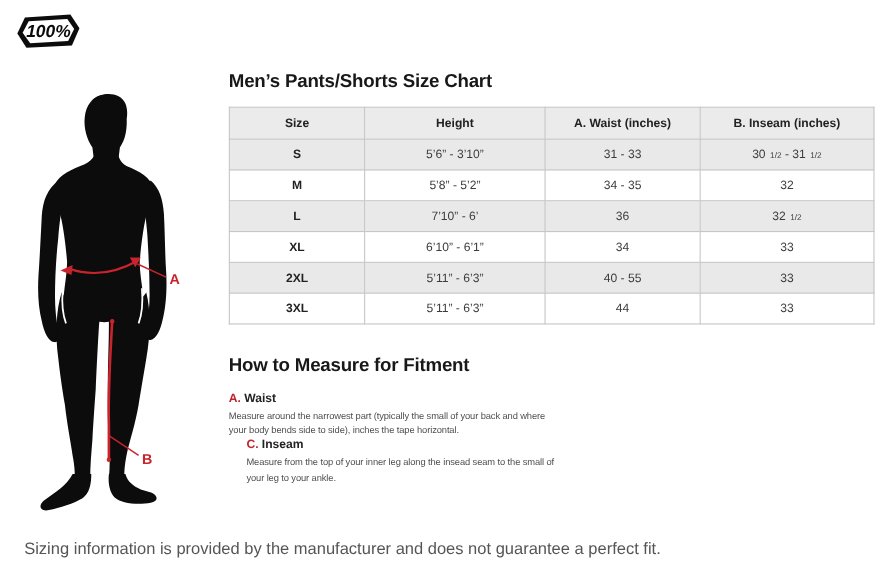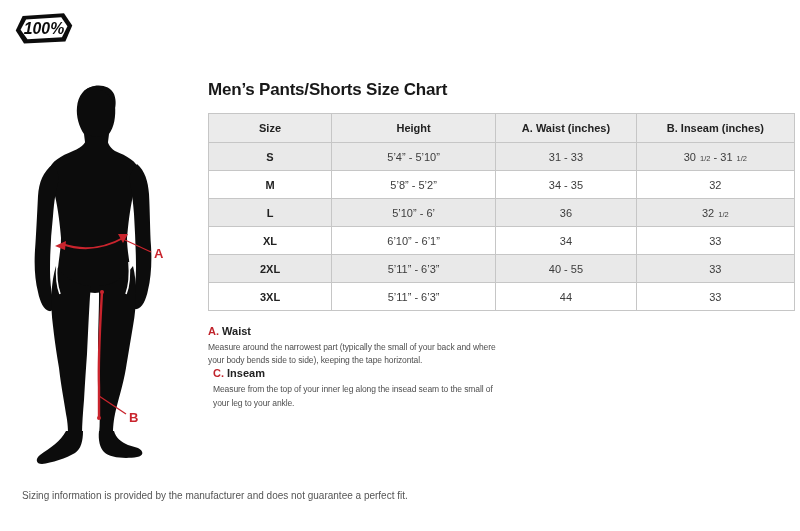--- a/index.html
+++ b/index.html
@@ -6,45 +6,45 @@
   body {
     width:800px; height:531px; position:relative; overflow:hidden;
     background:#ffffff; font-family:"Liberation Sans", sans-serif;
     -webkit-font-smoothing:antialiased;
   }
   
   .logo { position:absolute; left:13px; top:8px; width:62px; height:40px; }
   
   .figure { position:absolute; left:25px; top:82px; width:175px; height:390px; }
   
-  .content { position:absolute; left:208px; top:80px; width:587px; }
+  .content { position:absolute; left:208px; top:64px; width:587px; }
   .chart-title, .measure-title {
     margin:0; font-size:17px; font-weight:700; color:#181818; letter-spacing:-0.2px;
   }
   table.size-table { width:100%; border-collapse:collapse; margin-top:13px; }
   .size-table th, .size-table td {
     border:1px solid #c6c6c6; text-align:center; vertical-align:middle;
     height:27px; font-size:11px; padding:0 4px;
   }
   .size-table th { background:#ebebeb; font-weight:700; color:#222; height:28px; }
   .size-table td { color:#3c3c3c; background:#ffffff; }
   .size-table tr.alt td { background:#e9e9e9; }
   .size-table td.size-cell { font-weight:700; color:#222; }
   .frac { font-size:7.5px; margin-left:1px; }
   .measure-title { margin-top:27px; }
   .measure-cols { display:flex; margin-top:14px;flex-direction:column; }
   .measure-item { width:292px; }
-  .measure-item + .measure-item { margin-left:5px; }
+  .measure-item + .measure-item { margin-left:16px; }
   .measure-item h4 { margin:0 0 4px 0; font-size:11px; color:#222; }
   .measure-item .letter { color:#c0232b; }
   .measure-item p {
     margin:0; font-size:8.5px; line-height:1.55; color:#4f4f4f; letter-spacing:-0.1px;
   }
   
-  .footer { position:absolute; left:22px; top:488px; font-size:10px; line-height:1.55; color:#555; }
+  .footer { position:absolute; left:22px; top:488px; font-size:15px; line-height:1.55; color:#555; }
 </style>
 </head>
 <body>
 
 <svg class="logo" viewBox="0 0 90 55" aria-hidden="true">
   <polygon points="14,10 74,6 86,24 76,47 16,50 4,31" fill="#0c0c0c"></polygon>
   <polygon points="19,15 70,12 79,25 71,41 21,44 11,30" fill="#ffffff"></polygon>
   <text x="45" y="36" text-anchor="middle" font-family="Liberation Sans, sans-serif" font-size="23" font-weight="bold" font-style="italic" fill="#0c0c0c">100%</text>
 </svg>
 
@@ -102,33 +102,33 @@
       <tr>
         <th>Size</th>
         <th>Height</th>
         <th>A. Waist (inches)</th>
         <th>B. Inseam (inches)</th>
       </tr>
     </thead>
     <tbody>
       <tr class="alt">
         <td class="size-cell">S</td>
-        <td>5’4” - 5’10”</td>
+        <td>5’6” - 3’10”</td>
         <td>31 - 33</td>
         <td class="fractionize">30 <span class="frac">1/2</span> - 31 <span class="frac">1/2</span></td>
       </tr>
       <tr>
         <td class="size-cell">M</td>
         <td>5’8” - 5’2”</td>
         <td>34 - 35</td>
         <td class="fractionize">32</td>
       </tr>
       <tr class="alt">
         <td class="size-cell">L</td>
-        <td>5’10” - 6’</td>
+        <td>7’10” - 6’</td>
         <td>36</td>
         <td class="fractionize">32 <span class="frac">1/2</span></td>
       </tr>
       <tr>
         <td class="size-cell">XL</td>
         <td>6’10” - 6’1”</td>
         <td>34</td>
         <td class="fractionize">33</td>
       </tr>
       <tr class="alt">
@@ -139,25 +139,26 @@
       </tr>
       <tr>
         <td class="size-cell">3XL</td>
         <td>5’11” - 6’3”</td>
         <td>44</td>
         <td class="fractionize">33</td>
       </tr>
     </tbody>
   </table>
 
+  <h2 class="measure-title">How to Measure for Fitment</h2>
 
   <div class="measure-cols">
     <div class="measure-item">
       <h4><span class="letter">A.</span> <span>Waist</span></h4>
-      <p>Measure around the narrowest part (typically the small of your back and where your body bends side to side), keeping the tape horizontal.</p>
+      <p>Measure around the narrowest part (typically the small of your back and where your body bends side to side), inches the tape horizontal.</p>
     </div>
     <div class="measure-item">
       <h4><span class="letter">C.</span> <span>Inseam</span></h4>
       <p>Measure from the top of your inner leg along the insead seam to the small of your leg to your ankle.</p>
     </div>
   </div>
 </div>
 
 <div class="footer">
   <div>Sizing information is provided by the manufacturer and does not guarantee a perfect fit.</div>

